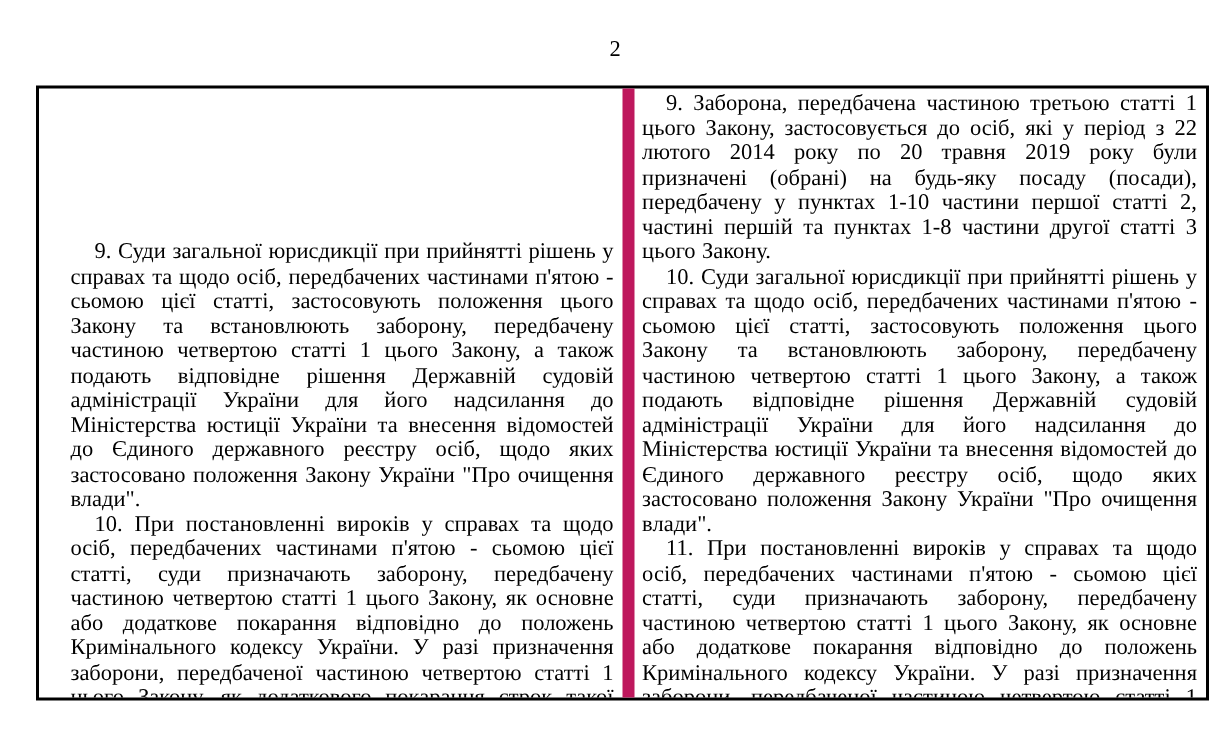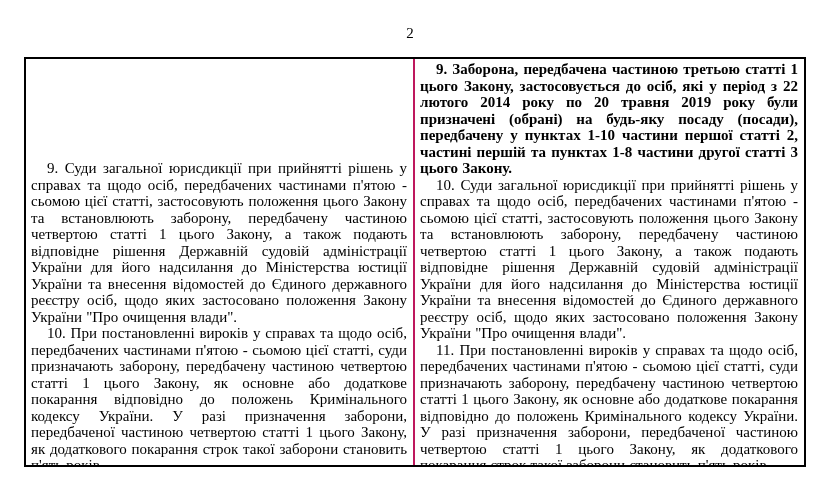--- a/index.html
+++ b/index.html
@@ -35,35 +35,36 @@
     display: flex;
     background: #ffffff;
   }
   .cell {
     flex: 1 1 50%;
     box-sizing: border-box;
     padding: 2px 6px 2px 5px;
     overflow: hidden;
   }
   .cell-left {
-    border-right: 2px solid #be185d;
+    border-right: 8px solid #be185d;
+    margin-left: 16px;
   }
   .spacer {
     height: 99px;
   }
   .para {
     margin: 0;
     font-size: 15px;
     line-height: 16.5px;
     text-align: justify;
     text-indent: 16px;
     word-spacing: 0.5px;
   }
   .para-bold {
-    font-weight: bold;
+    font-weight: normal;
   }
 </style>
 </head>
 <body>
 
 <div>
 
   <div class="page-number">2</div>
 
   <div class="cmp-table">

